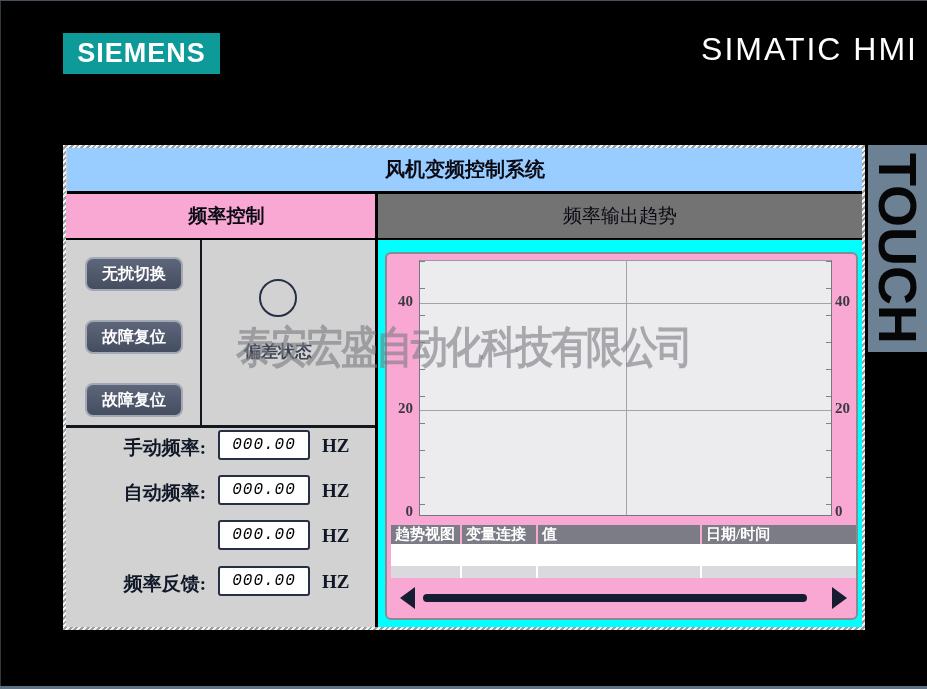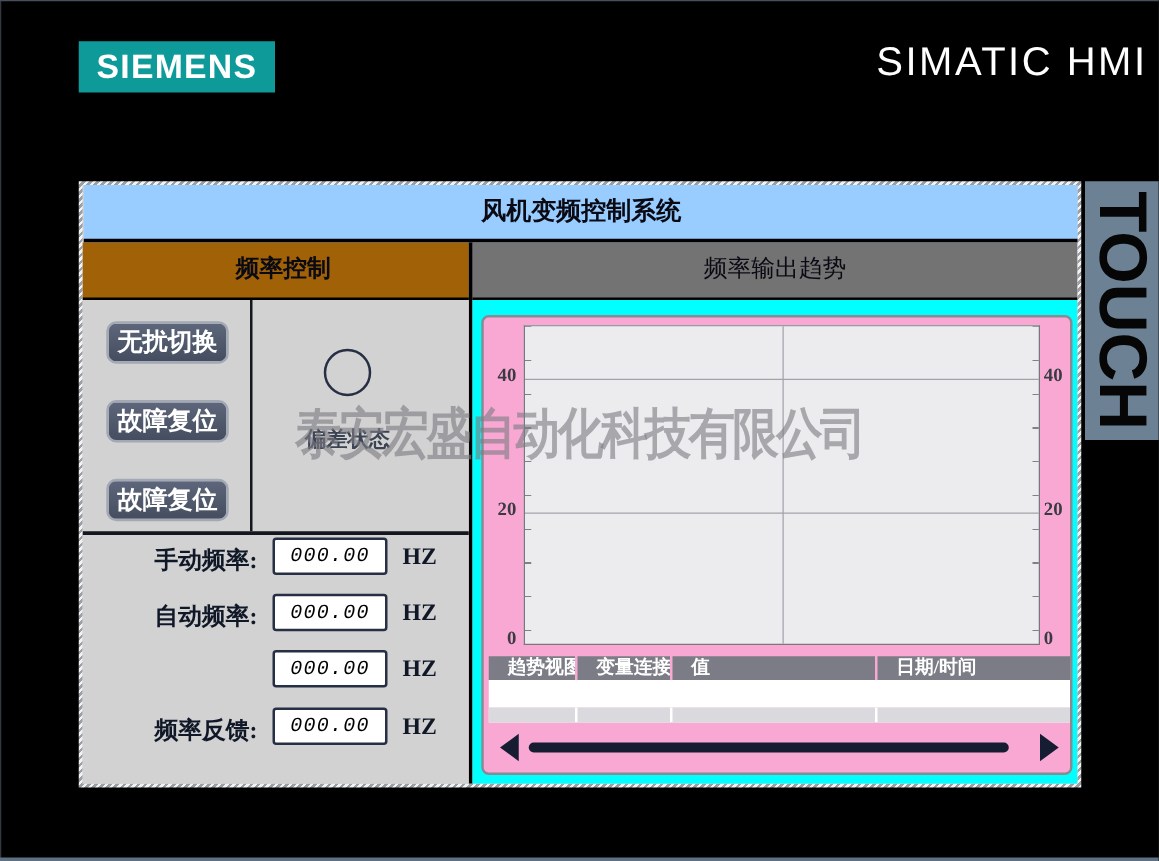--- a/index.html
+++ b/index.html
@@ -27,35 +27,35 @@
     letter-spacing:0px; }
 
   
   .screen-frame { left:63px; top:145px; width:802px; height:485px; padding:3px;
     background:repeating-linear-gradient(135deg,#f2f2f2 0 2px,#9aa0a6 2px 4px); }
   .screen { position:relative; width:796px; height:479px; background:#d2d2d2; overflow:hidden; }
 
   .title-bar { left:1px; top:0; width:796px; height:46px; background:#99ccff;
     border-bottom:3px solid #000; text-align:center; line-height:43px;
     font-size:20px; font-weight:bold; color:#0a0a14; }
-  .hdr-left { left:0; top:46px; width:309px; height:46px; background:#a16207;
+  .hdr-left { left:0; top:46px; width:309px; height:46px; background:#f9a8d4;
     border-bottom:2px solid #000; text-align:center; line-height:44px;
     font-size:19px; font-weight:bold; color:#0a0a14;padding-left:12px; }
   .hdr-right { left:312px; top:46px; width:484px; height:46px; background:#737373;
     border-bottom:2px solid #000; text-align:center; line-height:44px;
     font-size:19px; font-weight:normal; color:#0a0a14; }
   .panel-divider { left:309px; top:46px; width:3px; height:433px; background:#000; }
 
   .left-panel { left:0; top:92px; width:309px; height:387px; background:#d2d2d2; }
   .col-divider { left:134px; top:92px; width:2px; height:185px; background:#14171e; }
   .row-divider { left:0; top:277px; width:309px; height:3px; background:#14171e; }
 
   .hmi-btn { left:19px; width:98px; height:34px; border-radius:8px;
     border:2px solid #a2a8b4; background:linear-gradient(#5d667a,#454e60);
-    color:#fff; font-size:20px; font-weight:bold; text-align:center; line-height:30px;
+    color:#fff; font-size:16px; font-weight:bold; text-align:center; line-height:30px;
     cursor:pointer; }
   .btn-1 { top:109px; } .btn-2 { top:172px; } .btn-3 { top:235px; }
 
   .lamp { left:193px; top:131px; width:38px; height:38px; border:2px solid #272f45;
     border-radius:50%; }
   .lamp-label { left:150px; top:192px; width:124px; text-align:center;
     font-size:17px; font-weight:bold; color:#3c4352; }
 
   .field-label { left:28px; width:112px; text-align:right; font-size:19px;
     font-weight:bold; color:#101828; }
@@ -77,21 +77,21 @@
   .tickstrip.l { left:0; } .tickstrip.r { right:0; }
   .gridline-h { left:0; width:411px; height:1px; background:#a2a2aa; }
   .gridline-v { left:206px; top:0; width:1px; height:254px; background:#a2a2aa; }
   .ytick { width:26px; font-family:"Liberation Serif","DejaVu Serif",serif;
     font-size:15px; font-weight:bold; color:#3a3a42; }
   .ytick.l { left:0; text-align:right; }
   .ytick.r { left:448px; text-align:left; }
 
   .trend-table-header { left:4px; top:271px; width:465px; height:19px; display:flex; }
   .trend-table-header .cell { background:#7c7c86; color:#fff; font-weight:bold;
-    font-size:15px; line-height:19px; padding-left:15px; margin-right:2px;
+    font-size:15px; line-height:19px; padding-left:4px; margin-right:2px;
     white-space:nowrap; overflow:hidden; }
   .c0 { width:69px; } .c1 { width:74px; } .c2 { width:162px; } .c3 { flex:1; margin-right:0 !important; }
   .trend-row-white { left:4px; top:290px; width:465px; height:22px; background:#fff; }
   .trend-row-gray { left:4px; top:312px; width:465px; height:12px; display:flex; background:#fff; }
   .trend-row-gray .cell { background:#dadade; margin-right:2px; }
 
   .scroll-arrow { width:0; height:0; border-top:11px solid transparent;
     border-bottom:11px solid transparent; cursor:pointer; }
   .scroll-left  { left:13px; top:333px; border-right:15px solid #161d33; }
   .scroll-right { left:445px; top:333px; border-left:15px solid #161d33; }

